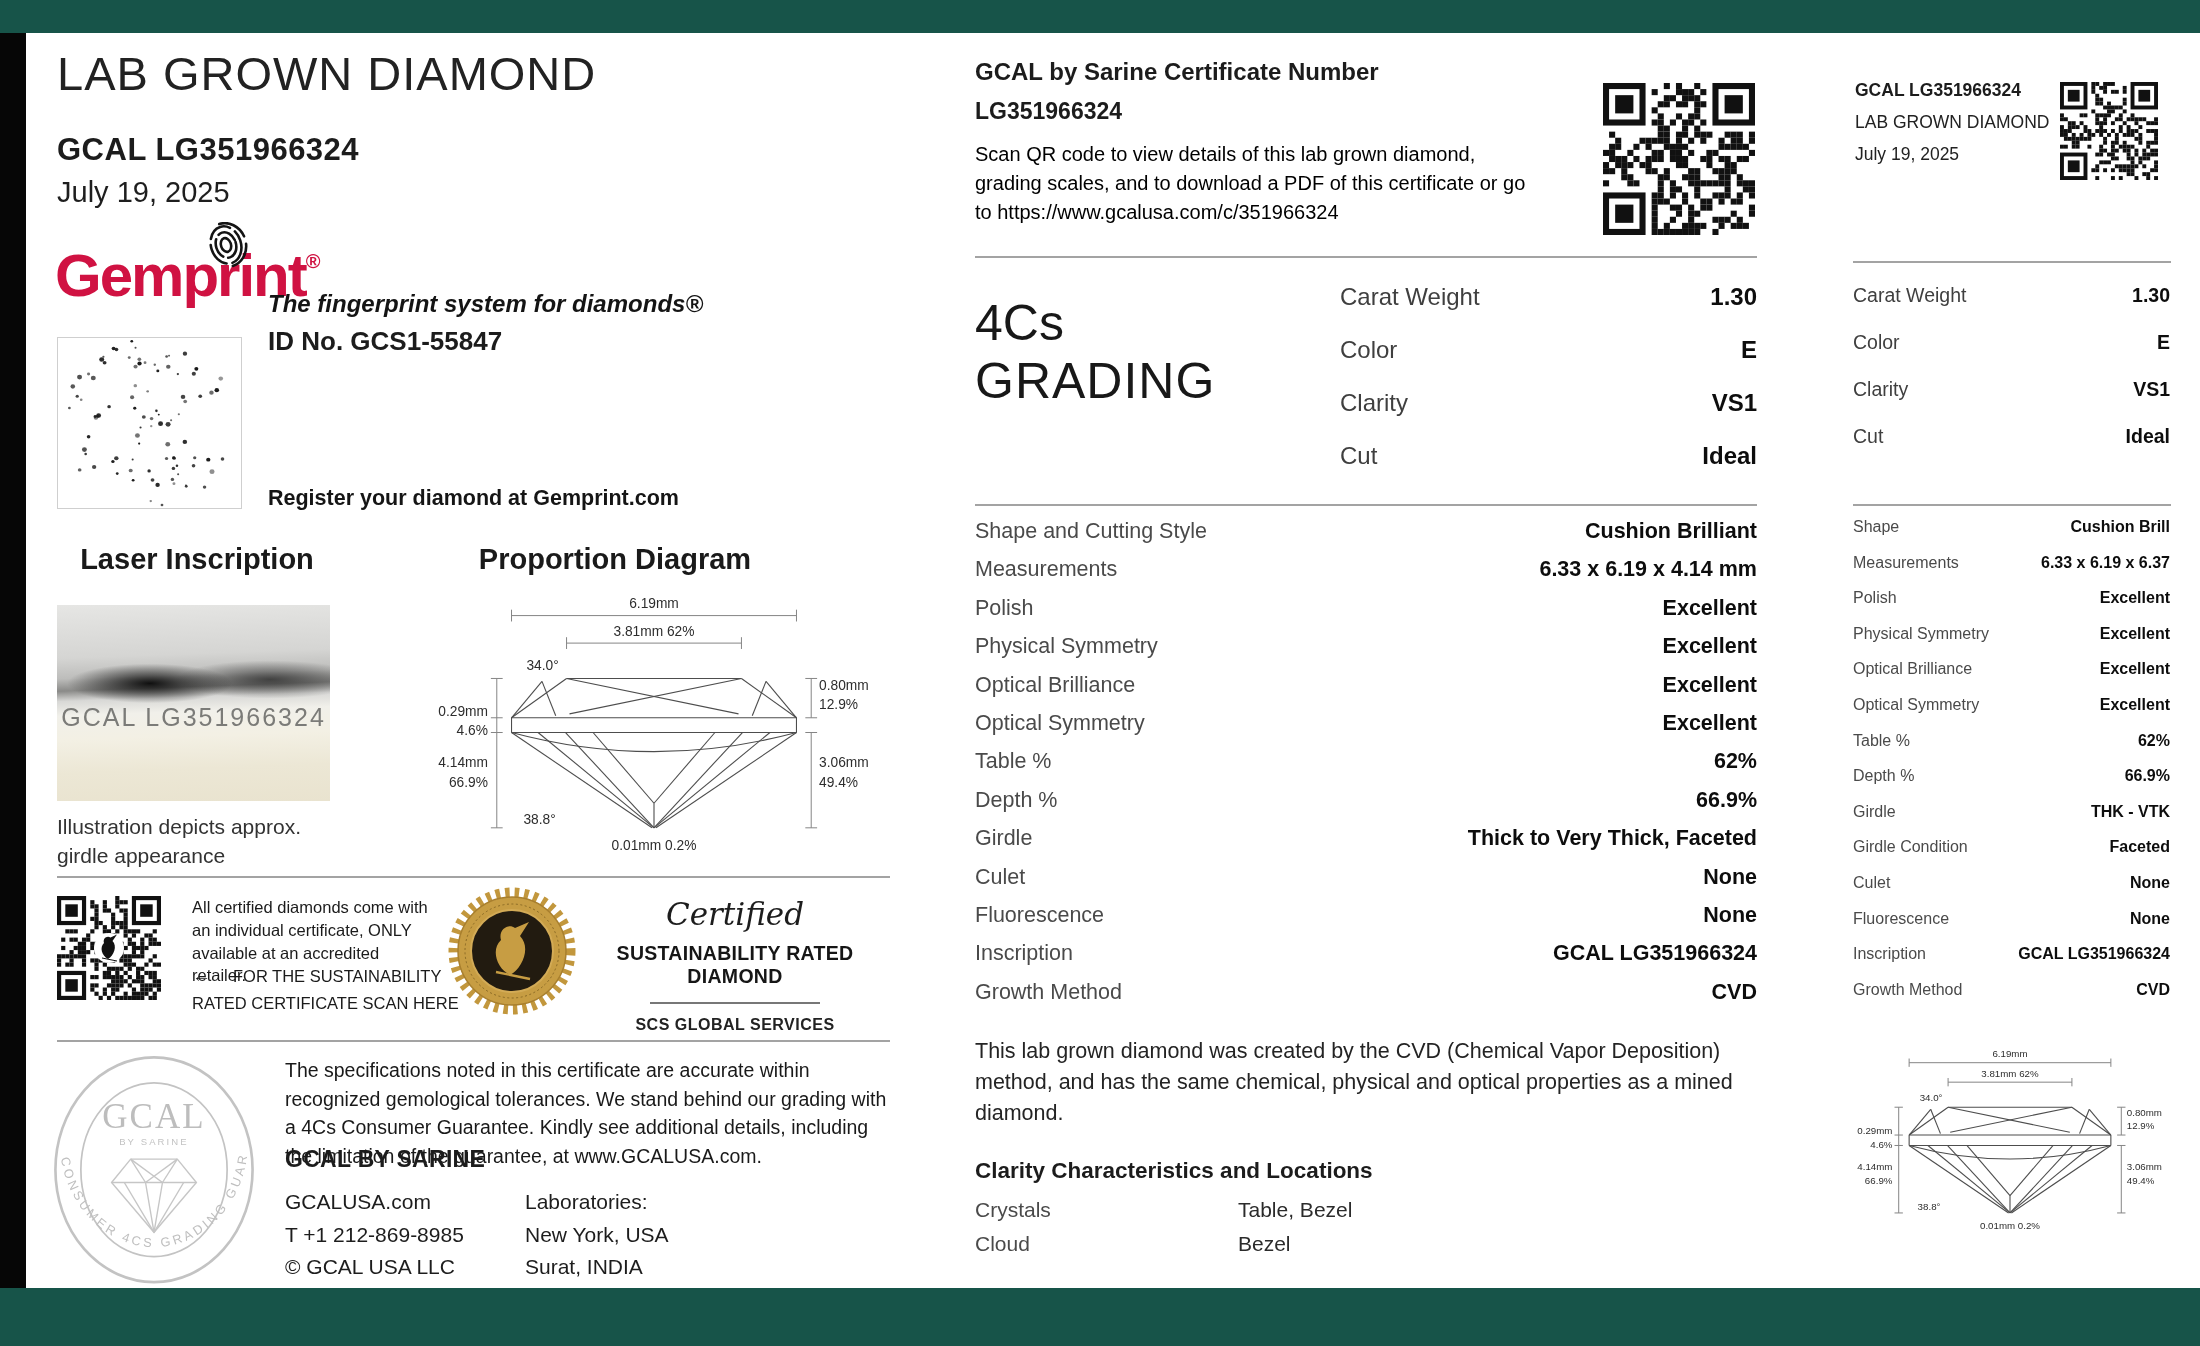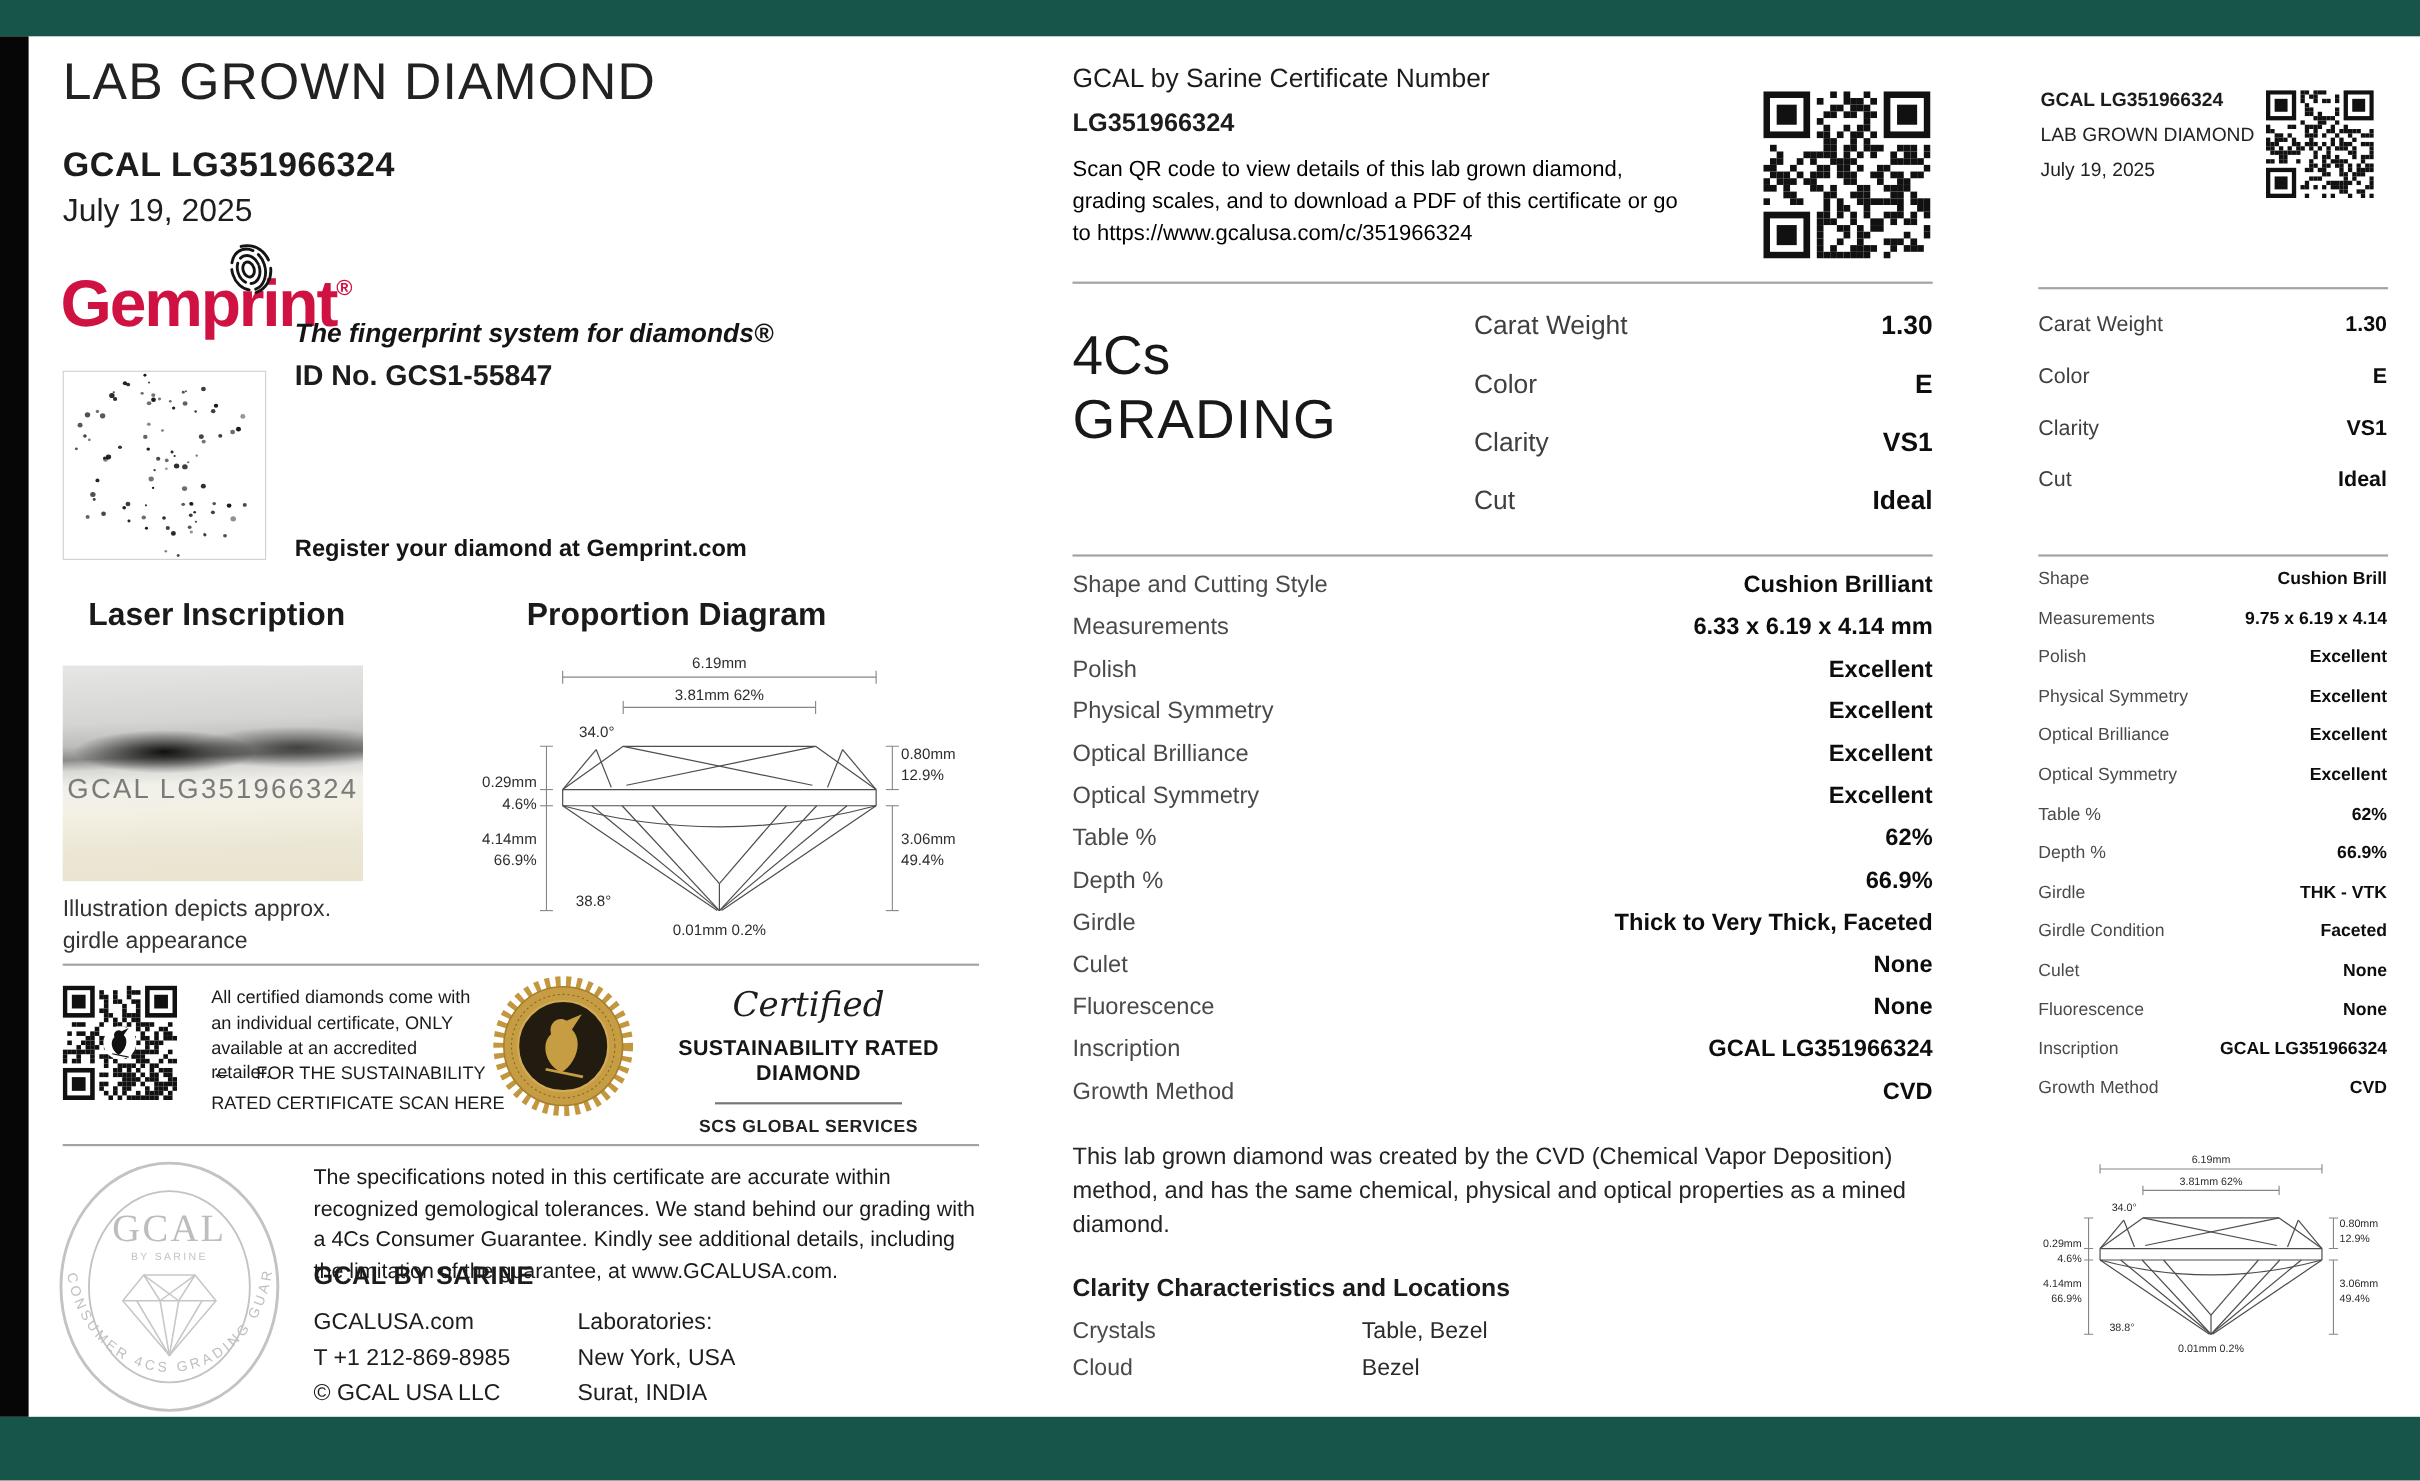--- a/index.html
+++ b/index.html
@@ -63,21 +63,21 @@
   .cert-div{width:170px;height:2px;background:#777;margin:14px auto 12px auto;}
   .cert-scs{font-size:16px;font-weight:bold;letter-spacing:.5px;color:#222;}
 
   .wm-seal{left:48px;top:1050px;width:212px;height:232px;}
   .guarantee{left:285px;top:1056px;width:612px;font-size:19.5px;line-height:1.47;color:#191919;}
   .company{left:285px;top:1146px;font-size:23px;font-weight:bold;letter-spacing:.3px;}
   .contacts{left:285px;top:1186px;display:flex;font-size:21px;line-height:1.55;color:#1d1d1d;}
   .contacts .c1{width:240px;}　.contacts .c2{width:240px;} .contacts .c3{width:180px;}
 
   
-  .mid-cert-head{left:975px;top:58px;font-size:24px;font-weight:normal;}
+  .mid-cert-head{left:975px;top:58px;font-size:24px;font-weight:bold;}
   .mid-cert-num{left:975px;top:98px;font-size:23px;font-weight:bold;}
   .mid-qr-note{left:975px;top:140px;width:570px;font-size:20px;line-height:1.45;color:#000000;}
   .qr-mid{left:1603px;top:83px;width:152px;height:152px;}
   .qr-side{left:2060px;top:82px;width:98px;height:98px;}
   .qr-left{left:57px;top:896px;width:104px;height:104px;}
 
   .fourcs-title{left:975px;top:296px;width:330px;text-align:left;font-weight:300;color:#181818;}
   .fourcs-l1{font-size:50px;line-height:1.1;}
   .fourcs-l2{font-size:50px;line-height:1.2;letter-spacing:1px;}
 
@@ -1185,21 +1185,21 @@
 
   <div class="abs divider" style="left:1853px;top:504px;width:318px;"></div>
 
   <div class="abs specs-side">
       <div class="spec-row">
       <span class="spec-label">Shape</span>
       <span class="spec-value">Cushion Brill</span>
     </div>
       <div class="spec-row">
       <span class="spec-label">Measurements</span>
-      <span class="spec-value">9.75 x 6.19 x 4.14</span>
+      <span class="spec-value">6.33 x 6.19 x 6.37</span>
     </div>
       <div class="spec-row">
       <span class="spec-label">Polish</span>
       <span class="spec-value">Excellent</span>
     </div>
       <div class="spec-row">
       <span class="spec-label">Physical Symmetry</span>
       <span class="spec-value">Excellent</span>
     </div>
       <div class="spec-row">

